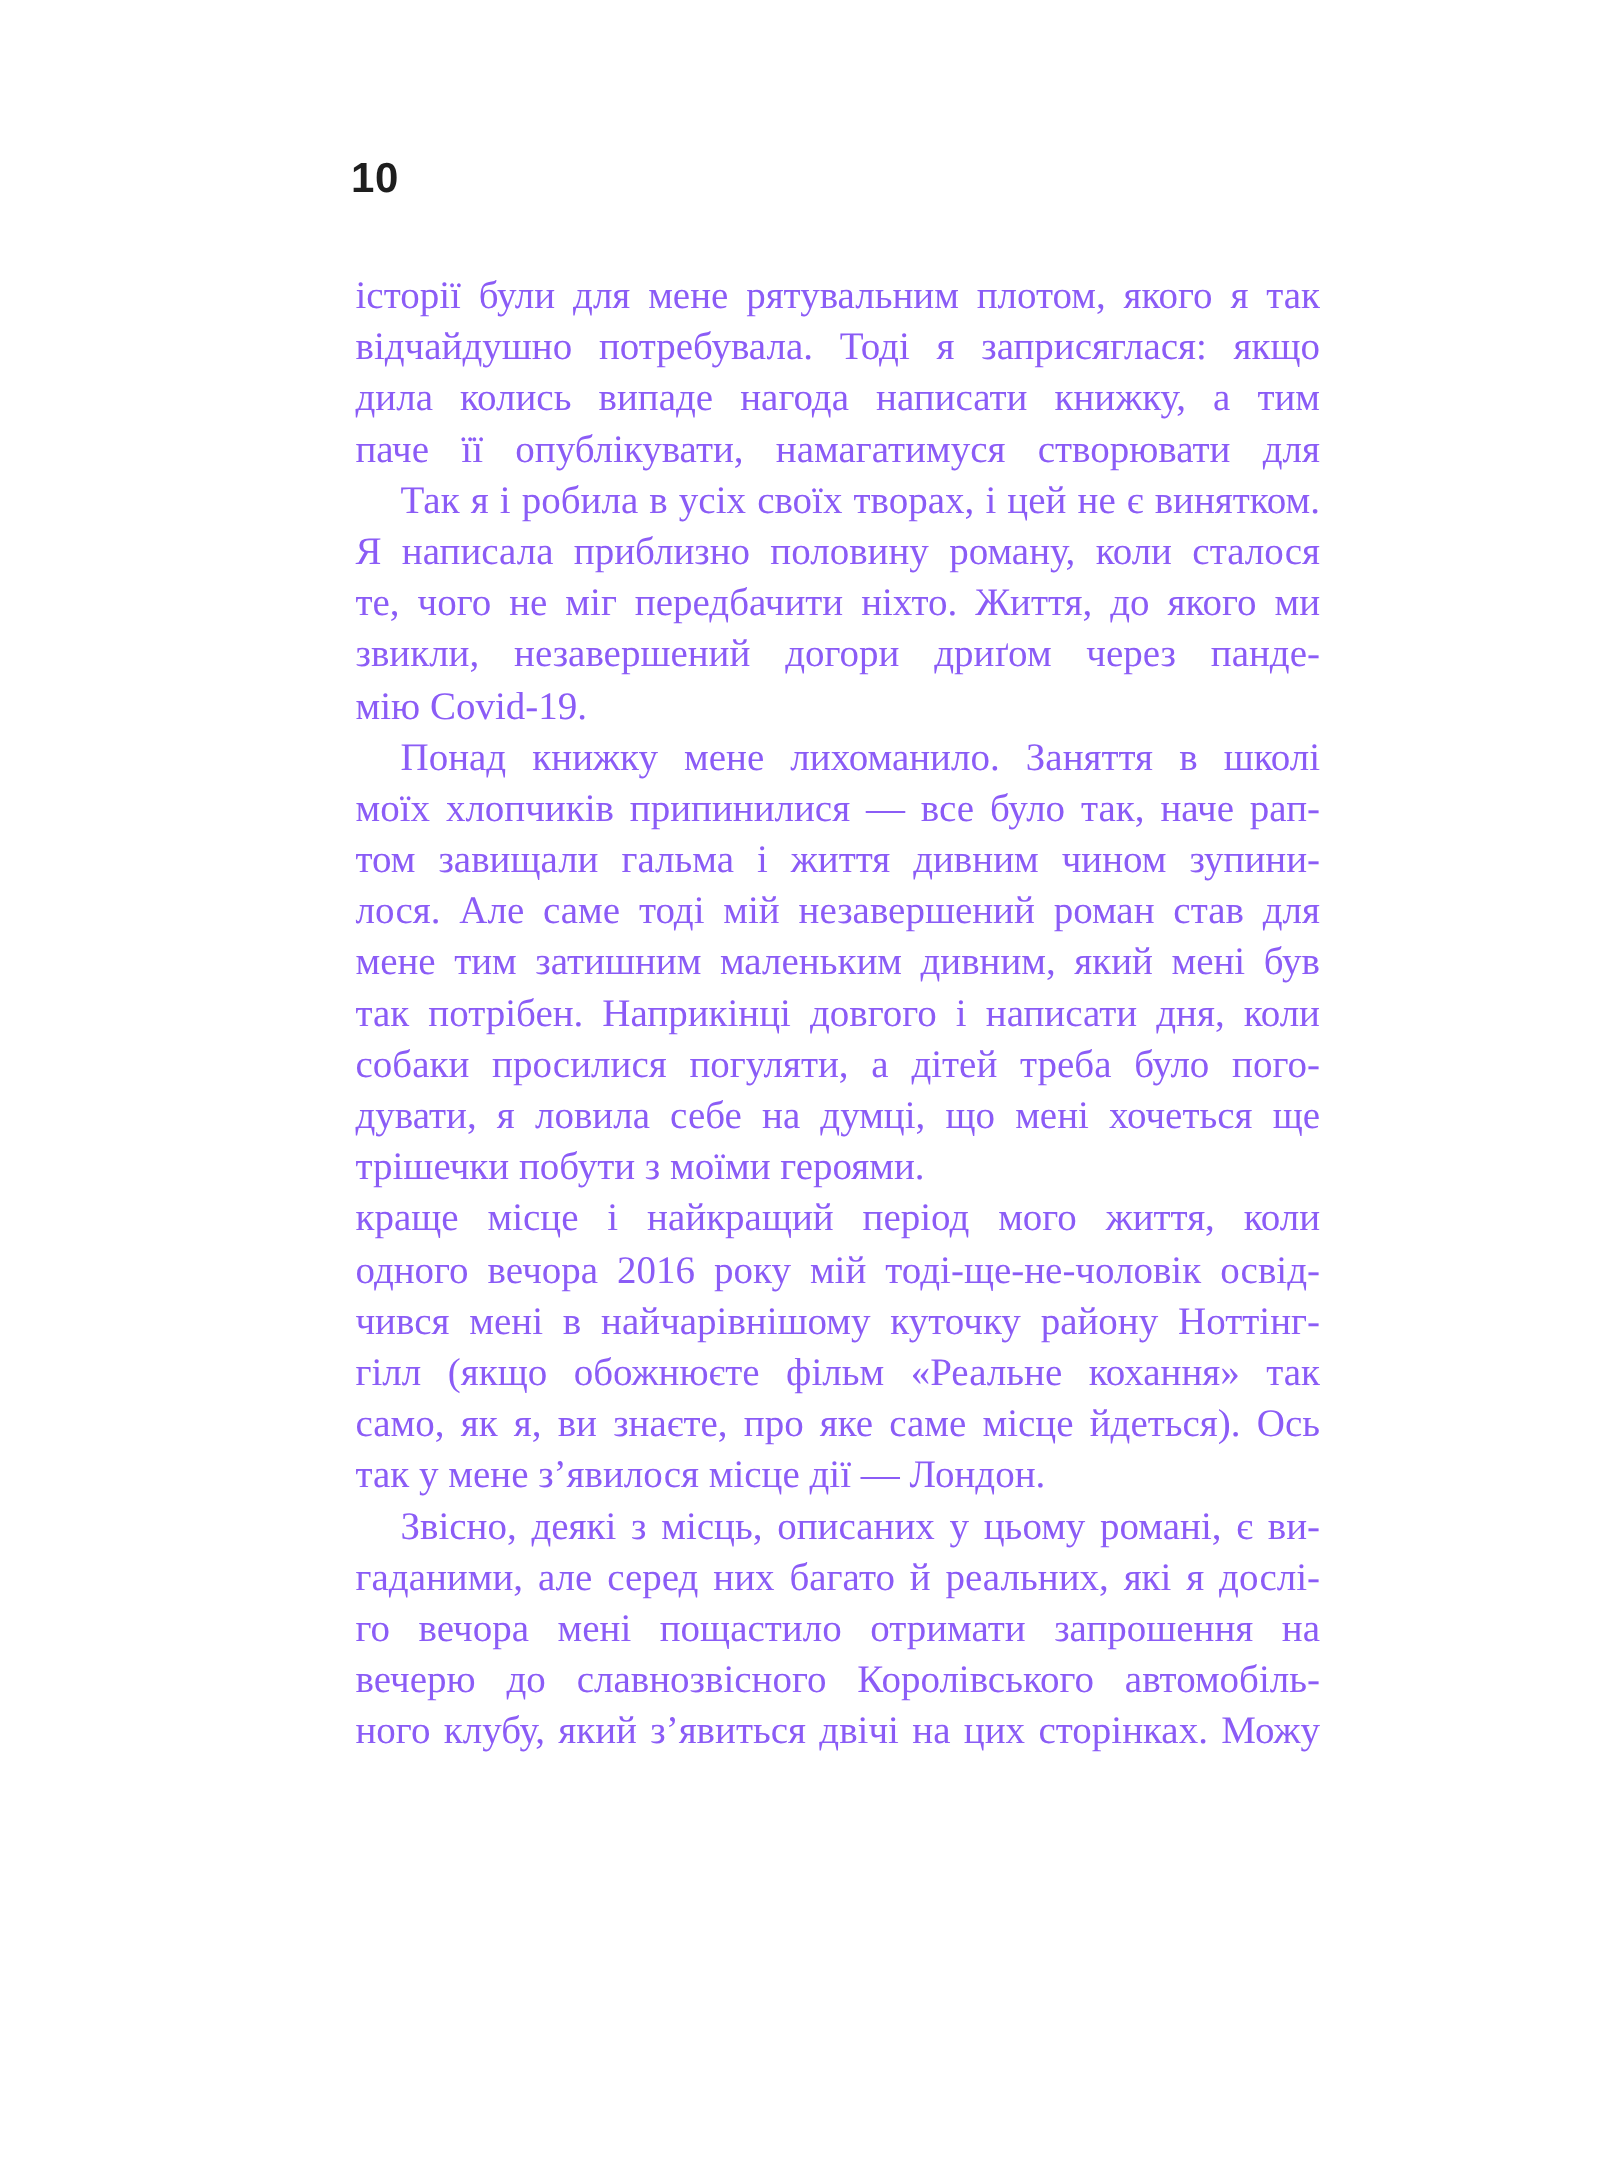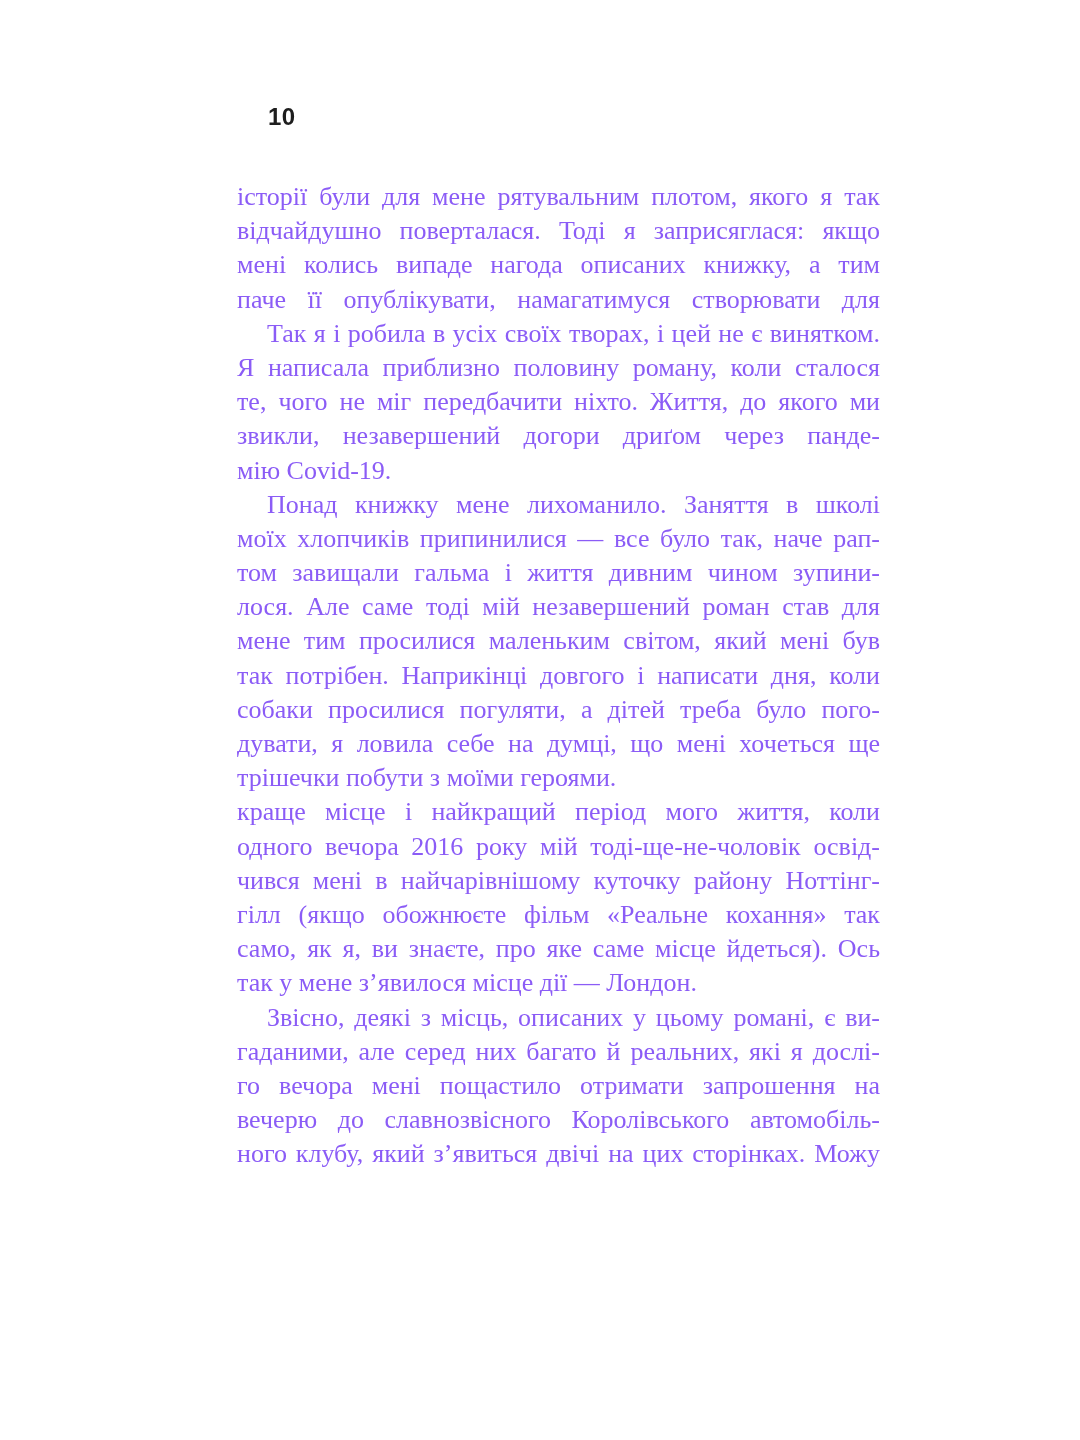--- a/index.html
+++ b/index.html
@@ -11,25 +11,24 @@
   .page {
     position: relative;
     width: 1080px; height: 1440px;
     background: #ffffff;
     font-family: "Liberation Serif", serif;
   }
   .page-number {
     position: absolute;
     left: 234px; top: 103px;
     font-family: "Liberation Sans", sans-serif;
-    font-size: 24px;
+    font-size: 28px;
     font-weight: 600;
     letter-spacing: 0.5px;
     color: #1e1e1e;
-    margin-left: 34px;
   }
   .text-block {
     position: absolute;
     left: 237px; top: 180px;
     width: 643px;
     color: #8b5cf6;
   }
   .line {
     height: 34.2px;
     line-height: 34.2px;
@@ -43,33 +42,33 @@
   .line.indent { text-indent: 30px; }
   .italic { }
 </style>
 </head>
 <body>
 
 <div class="page">
   <div class="page-number">10</div>
   <div class="text-block">
       <div class="line"><span>історії були для мене рятувальним плотом, якого я так</span></div>
-      <div class="line"><span>відчайдушно поверталася. Тоді я заприсяглася: якщо</span></div>
-      <div class="line"><span>мені колись випаде нагода описаних книжку, а тим</span></div>
+      <div class="line"><span>відчайдушно потребувала. Тоді я заприсяглася: якщо</span></div>
+      <div class="line"><span>дила колись випаде нагода написати книжку, а тим</span></div>
       <div class="line"><span>паче її опублікувати, намагатимуся створювати для</span></div>
       <div class="line indent"><span>Так я і робила в усіх своїх творах, і цей не є винятком.</span></div>
       <div class="line"><span>Я написала приблизно половину роману, коли сталося</span></div>
       <div class="line"><span>те, чого не міг передбачити ніхто. Життя, до якого ми</span></div>
       <div class="line"><span>звикли, незавершений догори дриґом через панде-</span></div>
       <div class="line end"><span>мію </span><span class="italic">Covid</span><span>-19.</span></div>
       <div class="line indent"><span>Понад книжку мене лихоманило. Заняття в школі</span></div>
       <div class="line"><span>моїх хлопчиків припинилися — все було так, наче рап-</span></div>
       <div class="line"><span>том завищали гальма і життя дивним чином зупини-</span></div>
       <div class="line"><span>лося. Але саме тоді мій незавершений роман став для</span></div>
-      <div class="line"><span>мене тим просилися маленьким світом, який мені був</span></div>
+      <div class="line"><span>мене тим затишним маленьким дивним, який мені був</span></div>
       <div class="line"><span>так потрібен. Наприкінці довгого і написати дня, коли</span></div>
       <div class="line"><span>собаки просилися погуляти, а дітей треба було пого-</span></div>
       <div class="line"><span>дувати, я ловила себе на думці, що мені хочеться ще</span></div>
       <div class="line end"><span>трішечки побути з моїми героями.</span></div>
       <div class="line"><span>краще місце і найкращий період мого життя, коли</span></div>
       <div class="line"><span>одного вечора 2016 року мій тоді-ще-не-чоловік освід-</span></div>
       <div class="line"><span>чився мені в найчарівнішому куточку району Ноттінг-</span></div>
       <div class="line"><span>гілл (якщо обожнюєте фільм «Реальне кохання» так</span></div>
       <div class="line"><span>само, як я, ви знаєте, про яке саме місце йдеться). Ось</span></div>
       <div class="line end"><span>так у мене з’явилося місце дії — Лондон.</span></div>

